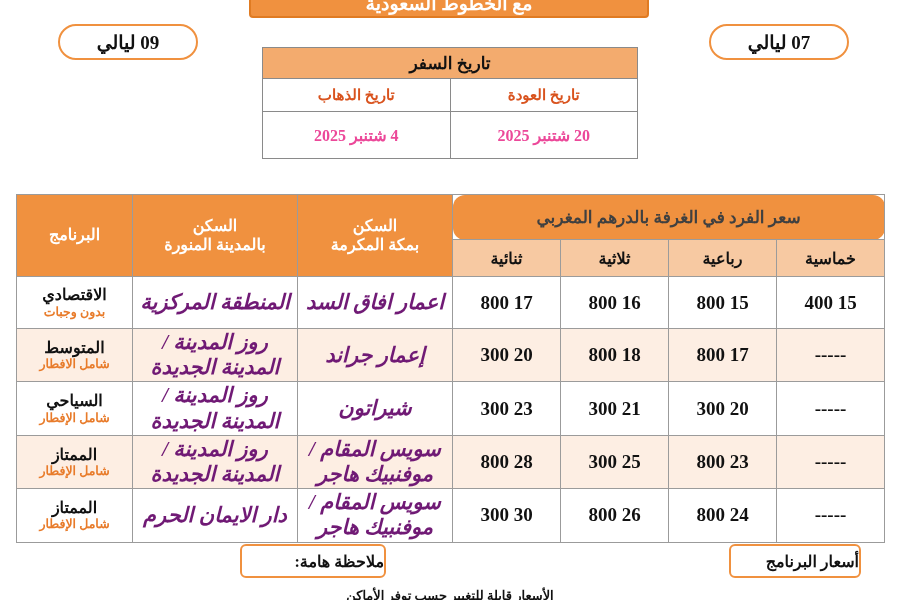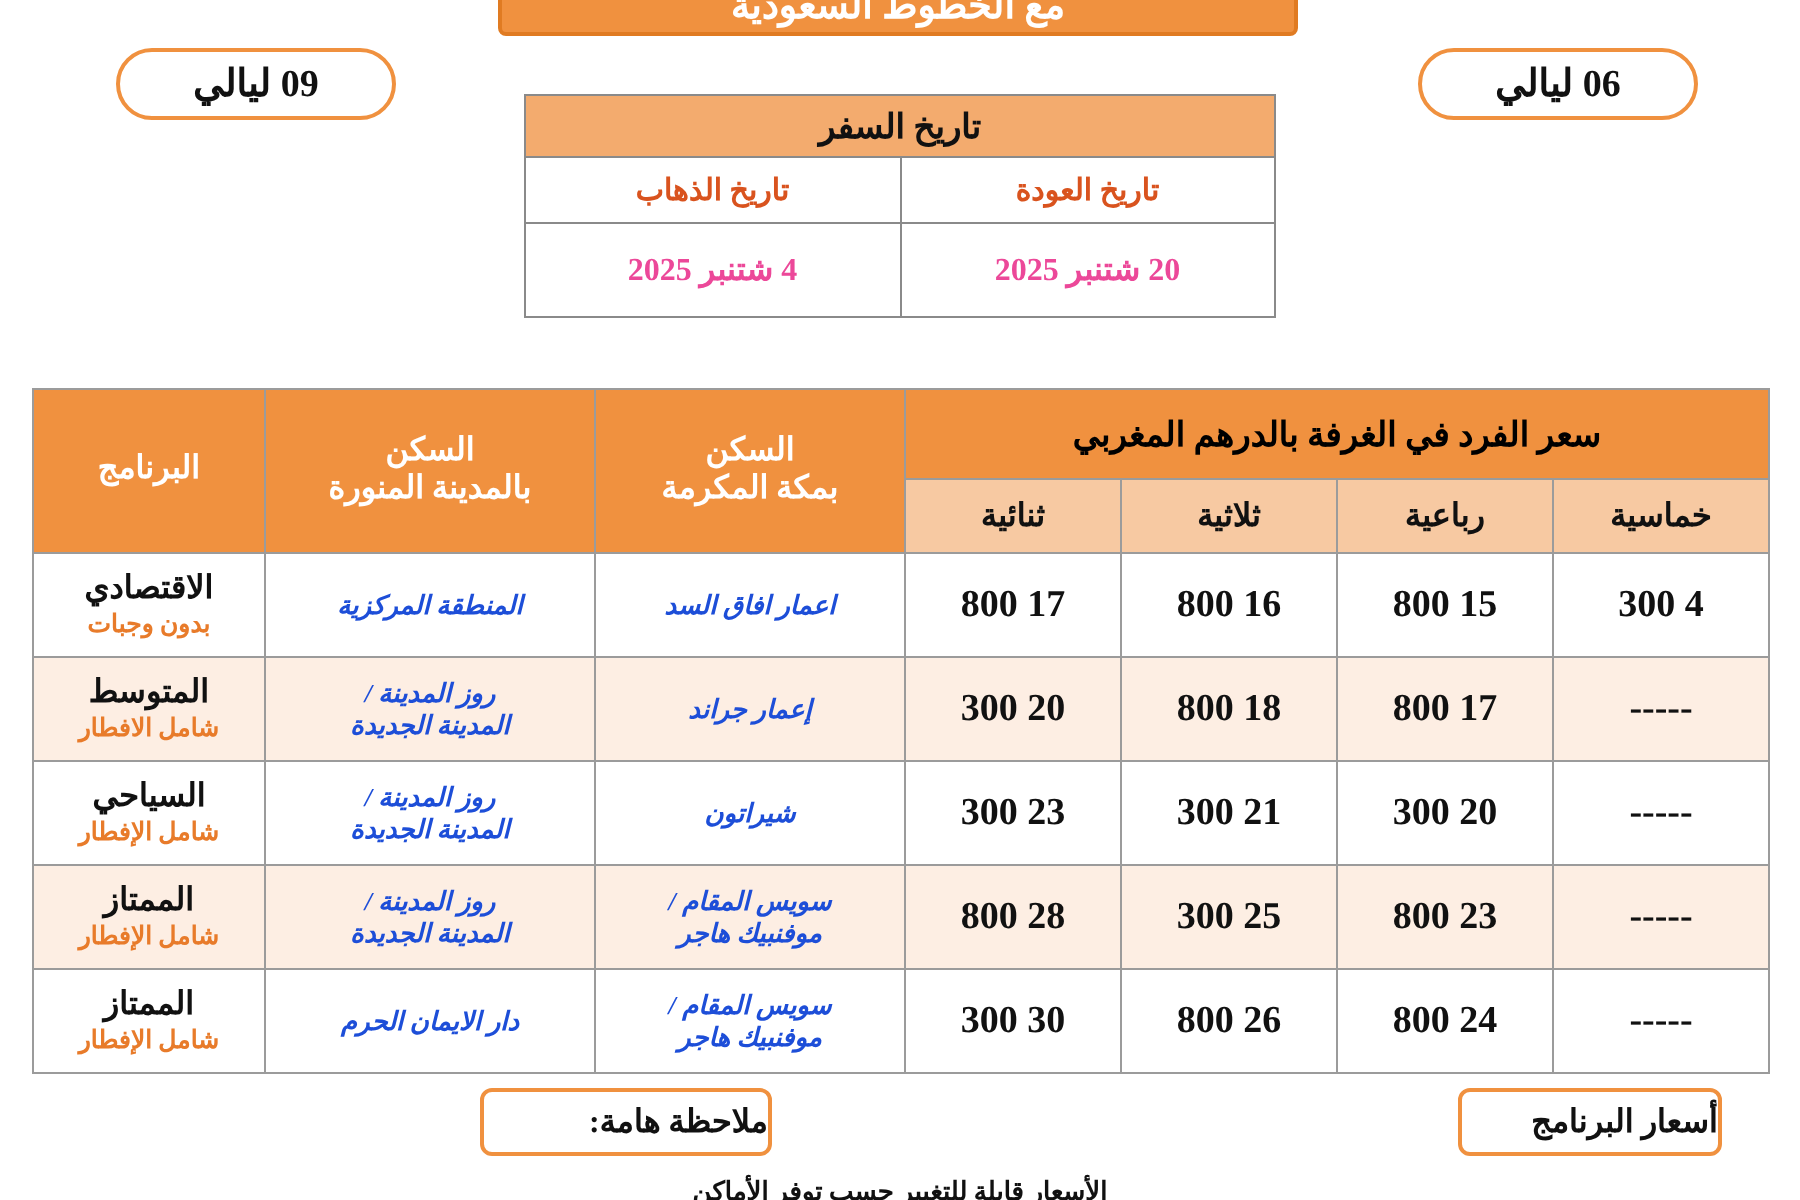--- a/index.html
+++ b/index.html
@@ -95,40 +95,41 @@
   }
   .hdr-orange{
     background:#f0913f;
     color:#ffffff;
     font-weight:bold;
     font-size:16px;
     line-height:1.15;
   }
   .hdr-price-top{
     background:#f0913f;
-    color:#000000;
+    color:#404040;
     font-weight:bold;
     font-size:17px;
     height:42px;
+    border-radius:12px;
   }
   .hdr-price-sub{
     background:#f7c9a2;
     color:#111;
     font-weight:bold;
     font-size:16px;
     height:34px;
   }
   .row-white{ background:#ffffff; }
   .row-tint { background:#fdeee3; }
 
   .cell-num{
     font-size:19px;font-weight:bold;color:#111;
   }
   .cell-hotel{
-    font-size:13px;font-weight:bold;color:#1d4ed8;font-style:italic;
+    font-size:21px;font-weight:bold;color:#701a75;font-style:italic;
     line-height:1.2;
   }
   .cell-prog{
     font-size:16px;font-weight:bold;color:#111;line-height:1.15;
   }
   .cell-prog .sub{
     display:block;
     font-size:12.5px;
     color:#e87b2a;
     font-weight:bold;
@@ -163,21 +164,21 @@
 <body>
 
 <div class="top-banner">
   <span>مع الخطوط السعودية</span>
 </div>
 
 <div class="pill" id="pill-09">
   <span>09 ليالي</span>
 </div>
 <div class="pill" id="pill-05">
-  <span>06 ليالي</span>
+  <span>07 ليالي</span>
 </div>
 
 <table class="date-table">
   <tbody>
       <tr>
     <td class="date-title" colspan="2">تاريخ السفر</td>
   </tr>
   <tr>
     <td class="date-sub">تاريخ العودة</td>
     <td class="date-sub">تاريخ الذهاب</td>
@@ -215,21 +216,21 @@
     <tr>
       <th class="hdr-price-sub">خماسية</th>
       <th class="hdr-price-sub">رباعية</th>
       <th class="hdr-price-sub">ثلاثية</th>
       <th class="hdr-price-sub">ثنائية</th>
     </tr>
   </thead>
   <tbody>
 
     <tr class="row-white rowh">
-      <td class="cell-num">4 300</td>
+      <td class="cell-num">15 400</td>
       <td class="cell-num">15 800</td>
       <td class="cell-num">16 800</td>
       <td class="cell-num">17 800</td>
       <td class="cell-hotel">اعمار افاق السد</td>
       <td class="cell-hotel">المنطقة المركزية</td>
       <td class="cell-prog">
         <span>الاقتصادي</span>
         <span class="sub">بدون وجبات</span>
       </td>
     </tr>

